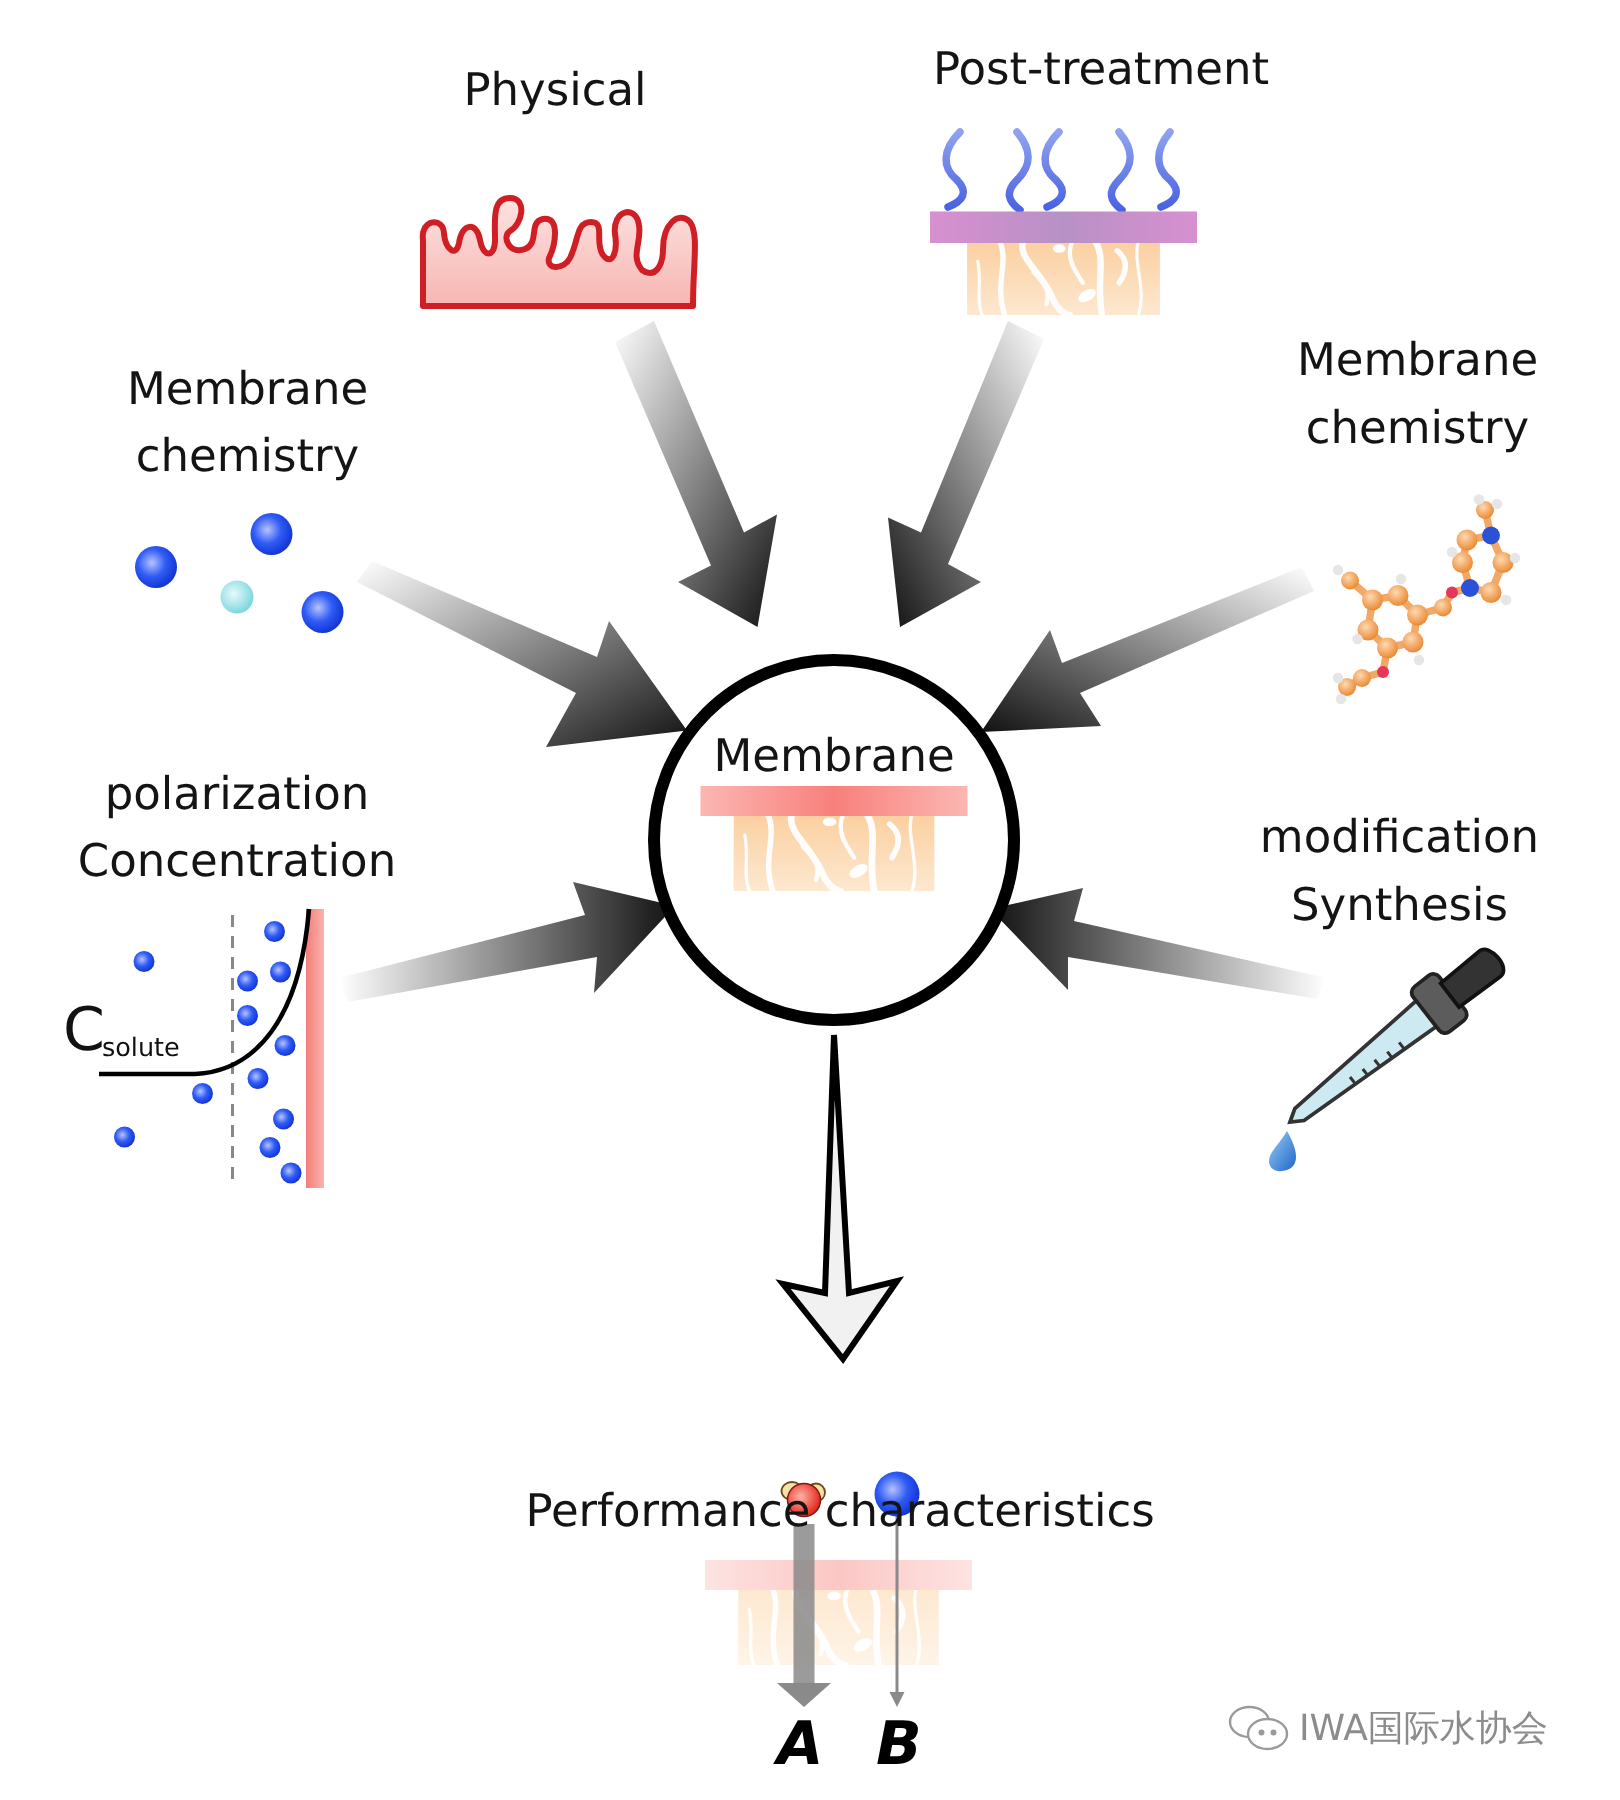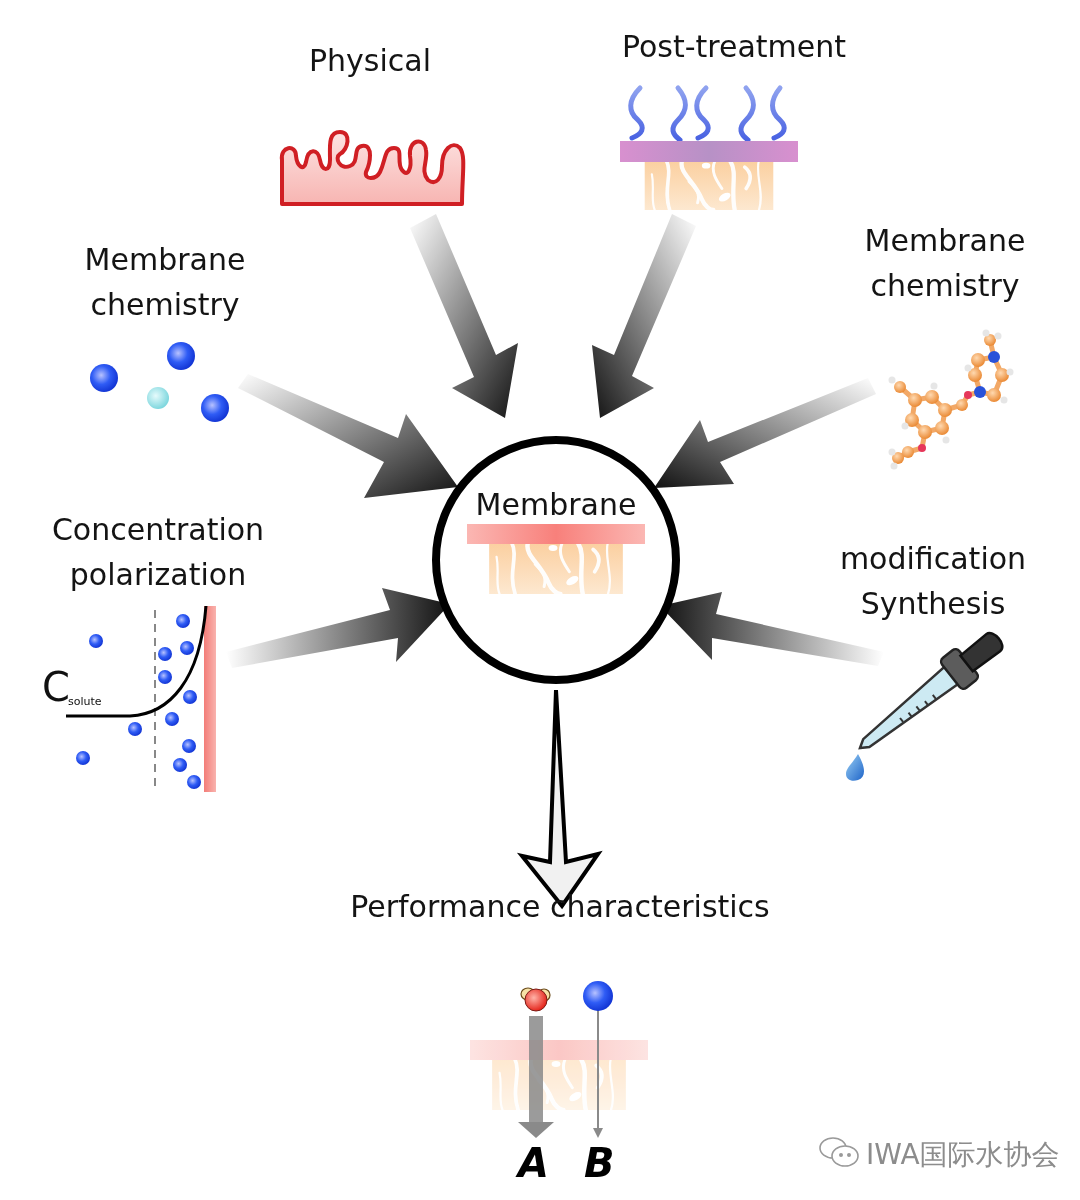--- a/index.html
+++ b/index.html
@@ -2,23 +2,23 @@
 <html><head>
 <meta charset="utf-8">
 <style>
   html, body { margin:0; padding:0; background:#ffffff; }
   body { width:1080px; height:1200px; position:relative; overflow:hidden;
          font-family:"DejaVu Sans", sans-serif; color:#111; }
   .lbl { position:absolute; text-align:center; font-size:30px; line-height:45px; color:#141414; white-space:nowrap; }
   .lbl div { display:block; }
   svg.main { position:absolute; left:0; top:0; }
   .ab { position:absolute; font-family:"DejaVu Sans", sans-serif; font-weight:bold; font-style:italic; font-size:40px; color:#000; }
-  .wm { position:absolute; font-size:28px; color:#8c8c8c; font-family:"DejaVu Sans", sans-serif; }
+  .wm { position:absolute; font-size:24px; color:#8c8c8c; font-family:"DejaVu Sans", sans-serif; }
   .csol { position:absolute; font-size:40px; color:#111; }
-  .csol sub { font-size:11px; vertical-align:baseline; position:relative; top:4px; margin-left:-2px;}
+  .csol sub { font-size:17px; vertical-align:baseline; position:relative; top:4px; margin-left:-2px;}
 </style>
 </head>
 <body>
 
 <svg class="main" width="1080" height="1200" viewBox="0 0 1080 1200">
   <defs>
     <linearGradient id="gTL" x1="0" y1="0" x2="1" y2="1">
         <stop offset="0" stop-color="#fff"></stop>
         <stop offset="1" stop-color="#111"></stop>
       </linearGradient>
@@ -282,30 +282,30 @@
 </div>
 <div class="lbl" style="left:850px; top:218px; width:190px;">
   <div>Membrane</div>
   <div>chemistry</div>
 </div>
 <div class="lbl" style="left:70px; top:237px; width:190px;">
   <div>Membrane</div>
   <div>chemistry</div>
 </div>
 <div class="lbl" style="left:40px; top:507px; width:236px;">
+  <div>polarization</div>
   <div>Concentration</div>
-  <div>polarization</div>
 </div>
 <div class="lbl" style="left:826px; top:536px; width:214px;">
   <div>modification</div>
   <div>Synthesis</div>
 </div>
 
 <div class="lbl" style="left:456px; top:482px; width:200px;">Membrane</div>
 
 <div class="csol" style="left:42px; top:664px;"><span>C</span><sub>solute</sub></div>
 
-<div class="lbl" style="left:330px; top:884px; width:460px;">Performance characteristics</div>
+<div class="lbl" style="left:330px; top:985px; width:460px;">Performance characteristics</div>
 
 <div class="ab" style="left:518px; top:1140px;">A</div>
 <div class="ab" style="left:584px; top:1140px;">B</div>
 
 <div class="wm" style="left:866px; top:1136px;">IWA国际水协会</div>
 
 </body></html>

